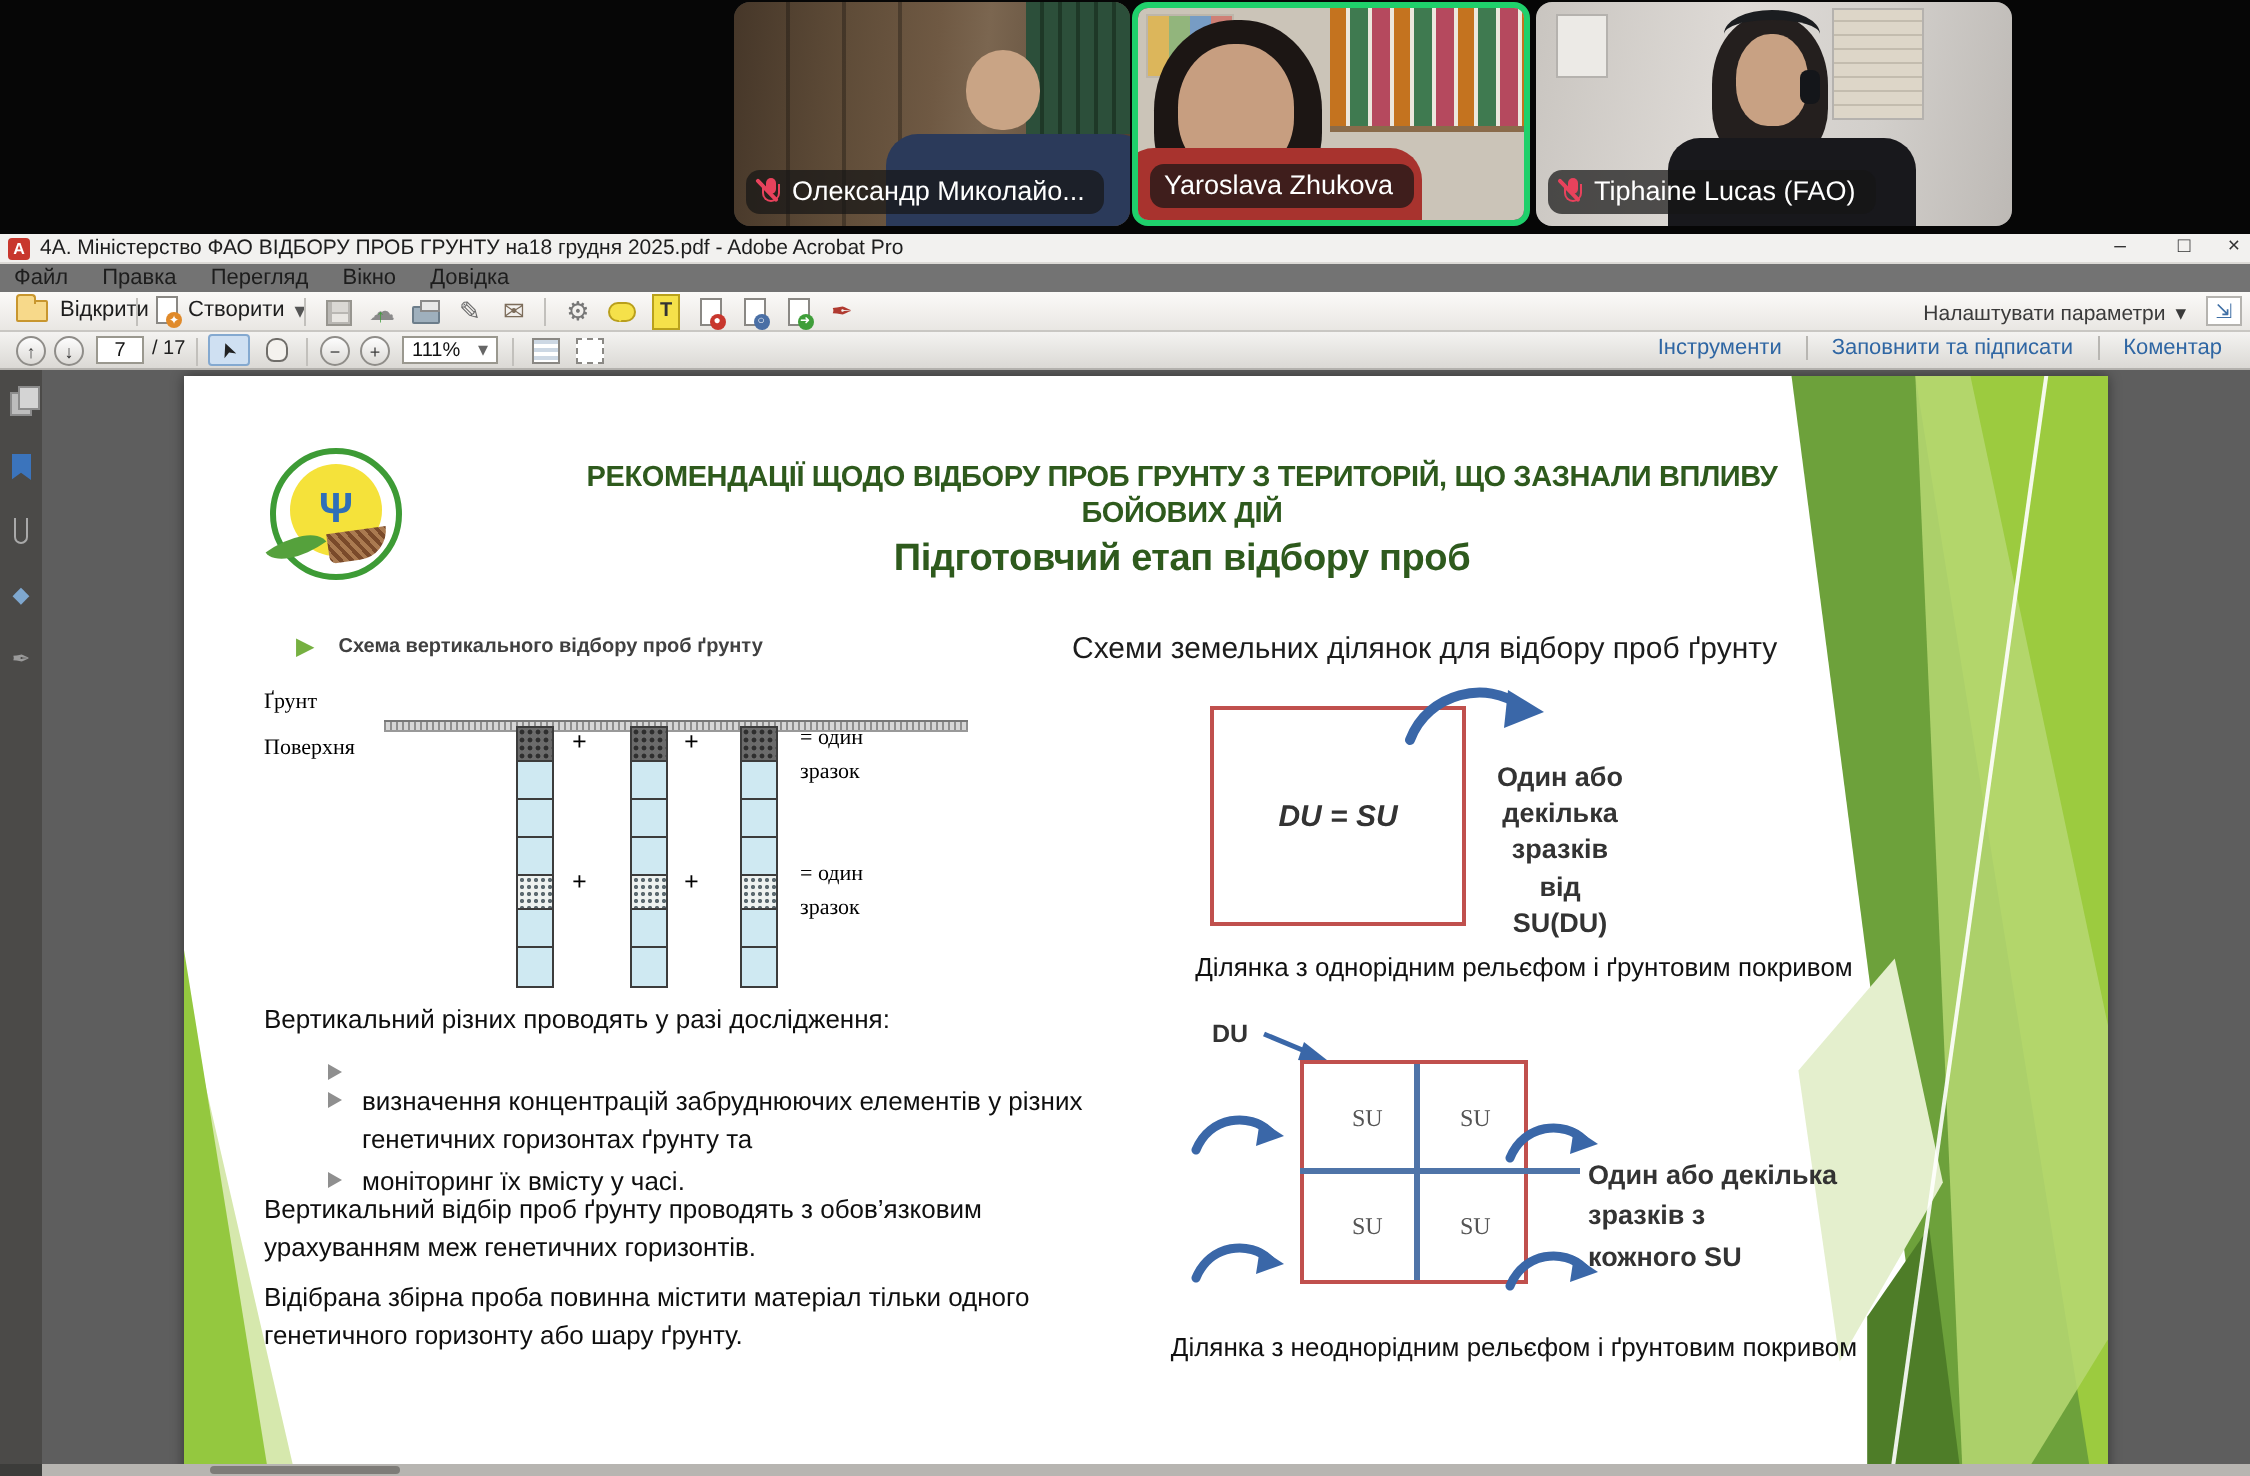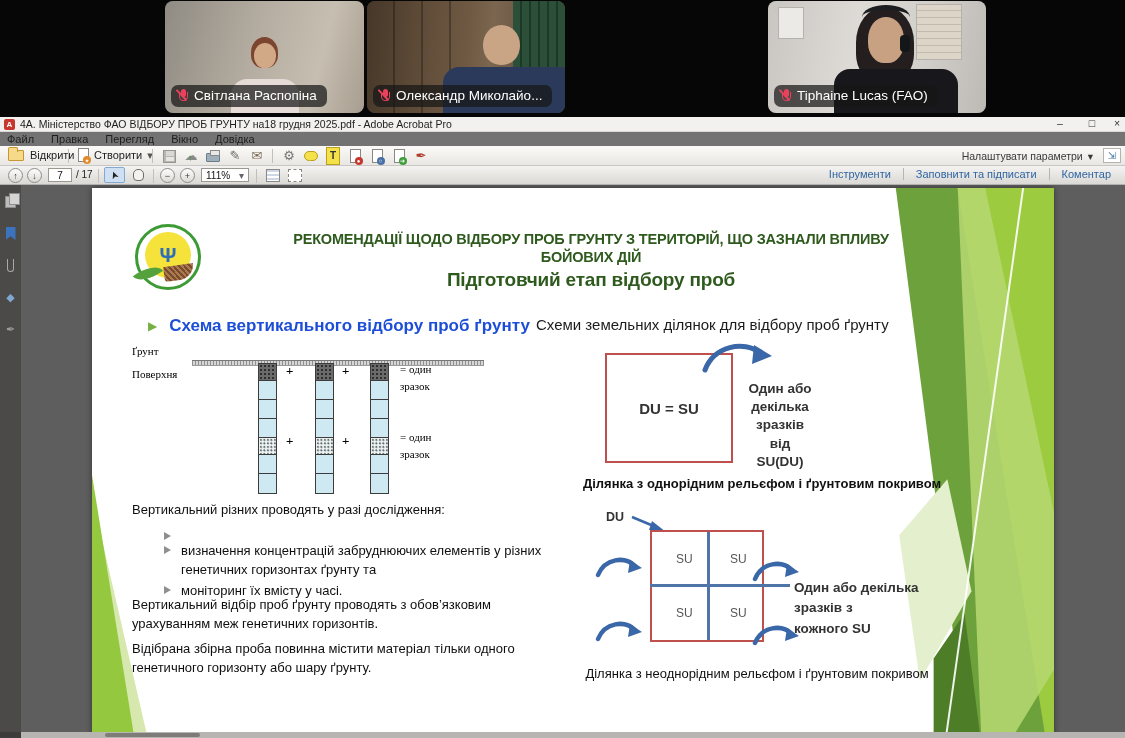--- a/index.html
+++ b/index.html
@@ -93,61 +93,58 @@
   .c-blue { height:19px; background:#cfe9f2; }
   .c-dot  { height:17px; background-color:#eef2f0;
             background-image:radial-gradient(circle at 2px 2px, #5c6a70 0.9px, transparent 1.2px); background-size:3.5px 3.5px; }
   .ground { background:repeating-linear-gradient(90deg,#8f8f8f 0 1px,#d6d6d6 1px 3px);
             border-top:1px solid #777; border-bottom:1px solid #999; }
   .lmark { width:0; height:0; border-left:7px solid #8f8f8f; border-top:4.5px solid transparent;
            border-bottom:4.5px solid transparent; margin:4px 10px 0 0; flex:0 0 auto; }
   .bodytext { font-size:13px; color:#0f0f0f; line-height:1.45; }
   .redbox { position:absolute; border:2px solid #c0504d; background:#fff; }
   .bluecross { position:absolute; background:#4f74a8; }
-  .su { position:absolute; font-size:12px; color:#555; }
+  .su { position:absolute; font-size:12px; color:#555;font-family:Liberation Serif, serif; }
   .greenshape { position:absolute; }
 </style>
 </head>
 <body>
 
 <div id="video-strip">
 
-  <div class="vtile" style="left:165px;">
-    <div class="decor" style="left:0;top:0;width:100%;height:100%;background:linear-gradient(105deg,#8f8b83,#b5ada1 45%,#c6beb0 75%,#a79d90);"></div>
-    <div class="hair" style="left:86px;top:36px;width:27px;height:31px;background:#7c452f;border-radius:50% 50% 42% 42%;"></div>
-    <div class="head" style="left:89px;top:42px;width:22px;height:25px;background:#d2a987;border-radius:50% 50% 46% 46%;"></div>
-    <div class="torso" style="left:66px;width:68px;height:34px;background:#e6dbd6;"></div>
-    <div class="nameplate">
-      <span class="micmuted">
-          <i></i>
-          <u></u>
-          <s></s>
-        </span>
-      <span>Світлана Распопіна</span>
-    </div>
-  </div>
 
   <div class="vtile" style="left:367px;width:198px;">
     <div class="decor" style="left:0;top:0;width:100%;height:100%;background:linear-gradient(95deg,#463729 0%,#5f4c38 28%,#6f5943 50%,#7b6650 62%,#4e3e2e 100%);"></div>
     <div class="decor" style="left:0;top:0;width:86px;height:112px;background:repeating-linear-gradient(90deg,transparent 0 26px,rgba(0,0,0,.28) 26px 28px);"></div>
     <div class="decor" style="left:146px;top:0;width:52px;height:66px;background:repeating-linear-gradient(90deg,#2c4f3a 0 7px,#1e3827 7px 9px);"></div>
     <div class="head" style="left:116px;top:24px;width:37px;height:40px;background:#c9a485;border-radius:50% 50% 48% 48%;"></div>
     <div class="torso" style="left:76px;width:132px;height:46px;background:#2b3a5a;"></div>
     <div class="nameplate">
       <span class="micmuted">
           <i></i>
           <u></u>
           <s></s>
         </span>
       <span>Олександр Миколайо...</span>
     </div>
   </div>
 
-
-  <div class="vtile" style="left:768px;width:218px;">
+  <div class="vtile active" style="left:566px;">
+    <div class="decor" style="left:0;top:0;width:100%;height:100%;background:#cbc4b8;"></div>
+    <div class="decor" style="left:4px;top:3px;width:44px;height:32px;background:linear-gradient(90deg,#e2b23c 25%,#7fb069 25% 50%,#5b8fc9 50% 75%,#d0685f 75%);opacity:.75;border:1px solid #b8b2a6;"></div>
+    <div class="decor" style="left:96px;top:0;width:97px;height:62px;background:repeating-linear-gradient(90deg,#c4731f 0 8px,#ece7dd 8px 10px,#3f7a50 10px 19px,#ece7dd 19px 21px,#b5495e 21px 30px,#ece7dd 30px 32px);border-bottom:3px solid #8a6b4a;"></div>
+    <div class="hair" style="left:8px;top:6px;width:84px;height:94px;background:#1c1614;border-radius:48% 48% 40% 40%;"></div>
+    <div class="head" style="left:20px;top:18px;width:58px;height:66px;background:#c79e80;border-radius:48% 48% 44% 44%;"></div>
+    <div class="torso" style="left:-8px;width:150px;height:36px;background:#a8332e;"></div>
+    <div class="nameplate">
+      <span>Yaroslava Zhukova</span>
+    </div>
+  </div>
+
+  <div class="vtile" style="left:768px;width:238px;">
     <div class="decor" style="left:0;top:0;width:100%;height:100%;background:linear-gradient(100deg,#c9c5c0,#dedad6 40%,#d2cfcb 70%,#bdb9b5);"></div>
     <div class="decor" style="left:10px;top:6px;width:26px;height:32px;background:#eceae6;border:1px solid #b5b2ae;"></div>
     <div class="decor" style="left:148px;top:3px;width:46px;height:56px;background:#ddd6c8 repeating-linear-gradient(0deg,transparent 0 6px,#c3bcae 6px 7px);border:1px solid #b5b2ae;"></div>
     <div class="hair" style="left:88px;top:6px;width:58px;height:74px;background:#241f1e;border-radius:48% 48% 36% 36%;"></div>
     <div class="head" style="left:100px;top:16px;width:36px;height:46px;background:#c8a183;border-radius:48% 48% 44% 44%;"></div>
     <div class="decor" style="left:94px;top:4px;width:48px;height:24px;border-top:5px solid #1b1d20;border-radius:50% 50% 0 0;"></div>
     <div class="decor" style="left:132px;top:34px;width:10px;height:17px;background:#14161a;border-radius:4px;"></div>
     <div class="torso" style="left:66px;width:124px;height:44px;background:#18181c;"></div>
     <div class="nameplate">
       <span class="micmuted">
@@ -332,21 +329,21 @@
     </div>
 
     <div class="abs" style="left:112px;top:42px;width:774px;z-index:5;">
       <div class="sl-title" style="font-size:14.5px;line-height:1.25;">РЕКОМЕНДАЦІЇ ЩОДО ВІДБОРУ ПРОБ ГРУНТУ З ТЕРИТОРІЙ, ЩО ЗАЗНАЛИ ВПЛИВУ</div>
       <div class="sl-title" style="font-size:14.5px;line-height:1.25;">БОЙОВИХ ДІЙ</div>
       <div class="sl-title" style="font-size:19px;margin-top:3px;">Підготовчий етап відбору проб</div>
     </div>
 
     <div class="abs" style="left:56px;top:128px;display:flex;align-items:center;gap:12px;">
       <span style="color:#76b041;font-size:12px;">▶</span>
-      <span style="font-size:17px;font-weight:600;color:#1d4ed8;">Схема вертикального відбору проб ґрунту</span>
+      <span style="font-size:10px;font-weight:600;color:#404040;">Схема вертикального відбору проб ґрунту</span>
     </div>
 
     <div class="abs" style="left:40px;top:155px;width:430px;height:190px;">
       <div class="abs serif" style="left:0;top:2px;font-size:11px;">Ґрунт</div>
       <div class="abs serif" style="left:0;top:25px;font-size:11px;">Поверхня</div>
       <div class="abs ground" style="left:60px;top:17px;width:292px;height:6px;"></div>
 
       <div class="col" style="left:126px;top:20px;">
         <div class="cell c-dark"></div>
           <div class="cell c-blue"></div>
@@ -403,33 +400,33 @@
       </div>
     </div>
 
     <div class="abs bodytext pre" style="left:40px;top:408px;">Вертикальний відбір проб ґрунту проводять з обов’язковим
 урахуванням меж генетичних горизонтів.</div>
     <div class="abs bodytext pre" style="left:40px;top:452px;"> Відібрана збірна проба повинна містити матеріал тільки одного
 генетичного горизонту або шару ґрунту.</div>
 
     <div class="abs" style="left:444px;top:128px;font-size:15px;color:#1c1c1c;">Схеми земельних ділянок для відбору проб ґрунту</div>
 
-    <div class="redbox" style="left:513px;top:165px;width:128px;height:110px;display:flex;align-items:center;justify-content:center;">
+    <div class="redbox" style="left:513px;top:165px;width:128px;height:110px;display:flex;align-items:center;justify-content:center;font-style:italic;">
       <span style="font-weight:bold;font-size:15px;color:#333;">DU = SU</span>
     </div>
     <svg class="abs" style="left:608px;top:152px;" width="74" height="34" viewBox="0 0 74 34">
       <path d="M5 30 C14 6 44 0 60 13" fill="none" stroke="#3a67a8" stroke-width="5" stroke-linecap="round"></path>
       <path d="M54 5 L72 16 L52 24 Z" fill="#3a67a8"></path>
     </svg>
     <div class="abs pre" style="left:640px;top:192px;width:96px;text-align:center;font-weight:bold;font-size:13.5px;color:#333;line-height:1.35;">Один або
 декілька
 зразків
 від
 SU(DU)</div>
-    <div class="abs" style="left:450px;top:288px;width:440px;text-align:center;font-size:13px;color:#111;font-weight:bold;">Ділянка з однорідним рельєфом і ґрунтовим покривом</div>
+    <div class="abs" style="left:450px;top:288px;width:440px;text-align:center;font-size:13px;color:#111;">Ділянка з однорідним рельєфом і ґрунтовим покривом</div>
 
     <div class="abs" style="left:514px;top:322px;font-weight:bold;font-size:12.5px;color:#333;">DU</div>
     <svg class="abs" style="left:538px;top:326px;" width="40" height="22" viewBox="0 0 40 22">
       <path d="M2 3 L26 13" stroke="#3a67a8" stroke-width="2.5" fill="none"></path>
       <path d="M22 7 L36 18 L19 16 Z" fill="#3a67a8"></path>
     </svg>
     <div class="redbox" style="left:558px;top:342px;width:114px;height:112px;">
       <div class="bluecross" style="left:55px;top:0;width:2.5px;height:108px;"></div>
       <span class="su" style="left:24px;top:20px;">SU</span>
       <span class="su" style="left:78px;top:20px;">SU</span>

